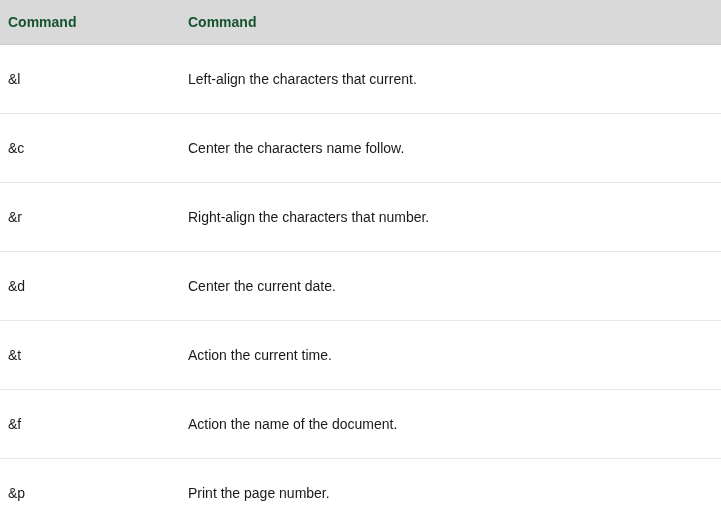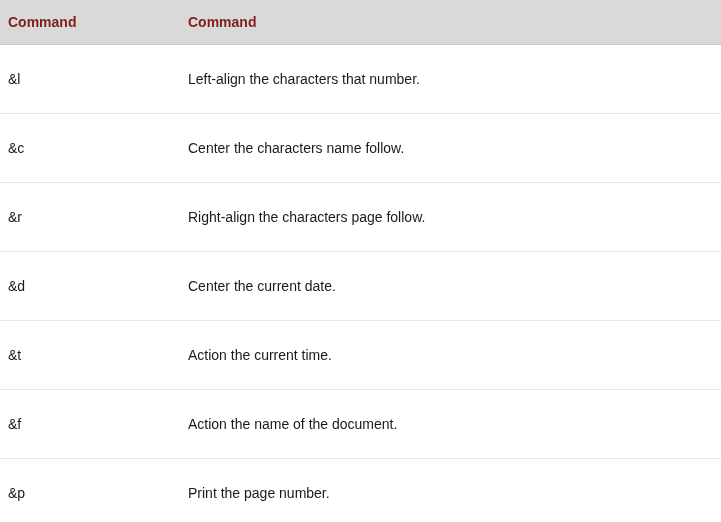--- a/index.html
+++ b/index.html
@@ -13,21 +13,21 @@
       width: 100%;
       border-collapse: collapse;
       font-size: 14px;
     }
     table.commands thead tr {
       background: #d9d9d9;
     }
     table.commands th {
       text-align: left;
       font-weight: 700;
-      color: #7f1d1d;
+      color: #14532d;
       padding: 14px 8px;
       border-bottom: 1px solid #cccccc;
     }
     table.commands th.col-command {
       width: 180px;
     }
     table.commands td {
       padding: 26px 8px;
       border-bottom: 1px solid #e6e6e6;
       vertical-align: middle;
@@ -43,29 +43,29 @@
 <table class="commands">
   <thead>
     <tr>
       <th class="col-command">Command</th>
       <th class="col-action">Command</th>
     </tr>
   </thead>
   <tbody>
     <tr>
       <td class="command-cell">&amp;l</td>
-      <td class="action-cell">Left-align the characters that number.</td>
+      <td class="action-cell">Left-align the characters that current.</td>
     </tr>
     <tr>
       <td class="command-cell">&amp;c</td>
       <td class="action-cell">Center the characters name follow.</td>
     </tr>
     <tr>
       <td class="command-cell">&amp;r</td>
-      <td class="action-cell">Right-align the characters page follow.</td>
+      <td class="action-cell">Right-align the characters that number.</td>
     </tr>
     <tr>
       <td class="command-cell">&amp;d</td>
       <td class="action-cell">Center the current date.</td>
     </tr>
     <tr>
       <td class="command-cell">&amp;t</td>
       <td class="action-cell">Action the current time.</td>
     </tr>
     <tr>

